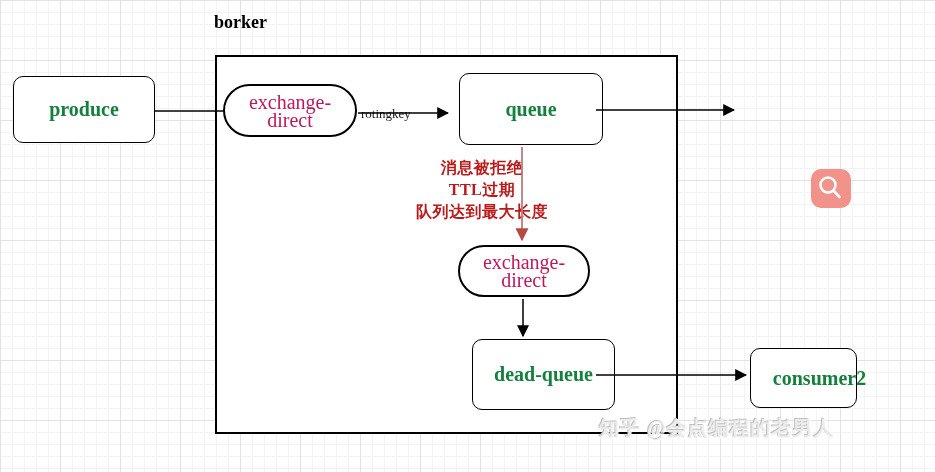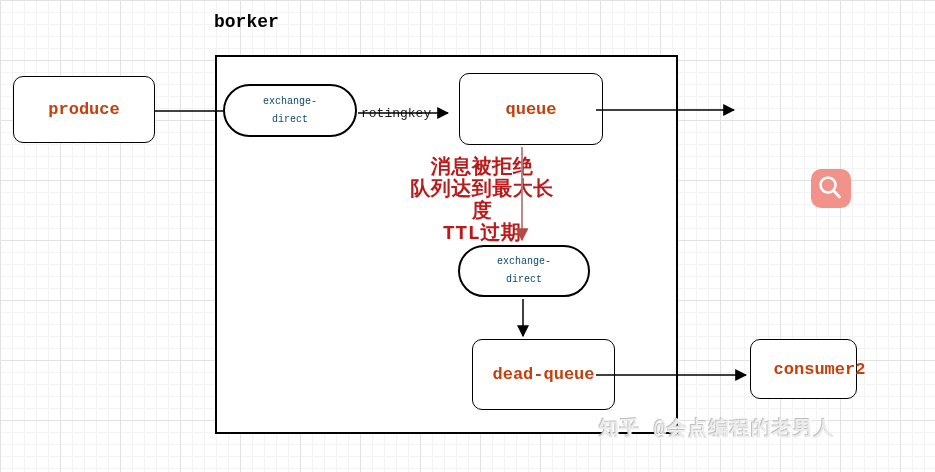--- a/index.html
+++ b/index.html
@@ -1,60 +1,60 @@
 <!DOCTYPE html>
 <html><head>
 <meta charset="utf-8">
 <title>borker diagram</title>
 <style>
   html,body{margin:0;padding:0;background:#fff;}
   .canvas{
     position:relative;width:935px;height:472px;overflow:hidden;
-    font-family:Liberation Mono, monospace;
+    font-family:Liberation Serif, serif;
     background-color:#ffffff;
     background-image:
       linear-gradient(#e2e2e2 1px, transparent 1px),
       linear-gradient(90deg, #e2e2e2 1px, transparent 1px),
       linear-gradient(#f3f3f3 1px, transparent 1px),
       linear-gradient(90deg, #f3f3f3 1px, transparent 1px);
     background-size:60px 60px,60px 60px,12px 12px,12px 12px;
   }
   .broker-box{
     position:absolute;left:215px;top:55px;width:459px;height:375px;
     border:2px solid #000;background:#fff;z-index:1;
   }
   .broker-label{
     position:absolute;left:214px;top:12px;font-size:18px;font-weight:bold;
     color:#000;z-index:2;
   }
   .node{
     position:absolute;display:flex;align-items:center;justify-content:center;
     background:#fff;border:1.5px solid #000;border-radius:10px;
-    font-weight:bold;font-size:17px;color:#c2410c;text-align:center;z-index:3;
+    font-weight:bold;font-size:20px;color:#15803d;text-align:center;z-index:3;
     box-sizing:border-box;
   }
   .node.ellipse{
-    border-width:2.5px;border-radius:27px;font-weight:normal;font-size:10px;
-    line-height:18px;color:#0c4a6e;
+    border-width:2.5px;border-radius:27px;font-weight:normal;font-size:20px;
+    line-height:18px;color:#be185d;
   }
   .node.ellipse .wrap{display:inline-block;max-width:88px;}
   .n-produce   {left:13px; top:76px; width:142px;height:67px;}
   .n-exchange1 {left:223px;top:84px; width:134px;height:53px;}
   .n-queue     {left:451px;top:73px; width:144px;height:72px;margin-left:8px;}
   .n-consumer1 {left:737px;top:78px; width:108px;height:59px;}
   .n-exchange2 {left:458px;top:245px;width:132px;height:52px;}
   .n-deadqueue {left:452px;top:339px;width:143px;height:71px;margin-left:20px;}
-  .n-consumer2 {left:750px;top:339px;width:107px;height:60px;padding-left:32px;}
+  .n-consumer2 {left:750px;top:348px;width:107px;height:60px;padding-left:32px;}
   .edge-label{
     position:absolute;left:359px;top:106px;z-index:4;font-size:13px;color:#1a1a1a;
     background:#fff;padding:0 2px;line-height:16px;
   }
   .reasons{
     position:absolute;left:403px;top:157px;width:158px;z-index:4;
-    text-align:center;font-size:20px;font-weight:bold;line-height:22px;
+    text-align:center;font-size:16px;font-weight:bold;line-height:22px;
     color:#bb1a1a;letter-spacing:0.5px;
   }
   .wires{position:absolute;left:0;top:0;z-index:5;pointer-events:none;}
   .zoom-btn{
     position:absolute;left:811px;top:169px;width:40px;height:39px;z-index:6;
     background:#f1928b;border:none;border-radius:10px;padding:0;cursor:pointer;
     display:flex;align-items:center;justify-content:center;
   }
   .watermark{
     position:absolute;left:599px;top:415px;z-index:7;white-space:nowrap;
@@ -94,22 +94,22 @@
   </div>
 
   <div class="node n-consumer2">
     <span>consumer2</span>
   </div>
 
   <div class="edge-label">rotingkey</div>
 
   <div class="reasons">
     <div>消息被拒绝</div>
+    <div>TTL过期</div>
     <div>队列达到最大长度</div>
-    <div>TTL过期</div>
   </div>
 
   <svg class="wires" width="935" height="472" aria-hidden="true">
     <defs>
       <marker id="ab" markerUnits="userSpaceOnUse" markerWidth="12" markerHeight="12" viewBox="0 0 10 10" refX="9" refY="5" orient="auto">
         <path d="M0,0 L10,5 L0,10 z" fill="#000"></path>
       </marker>
       <marker id="ar" markerUnits="userSpaceOnUse" markerWidth="13" markerHeight="13" viewBox="0 0 10 10" refX="9" refY="5" orient="auto">
         <path d="M0,0 L10,5 L0,10 z" fill="#b34a44"></path>
       </marker>

